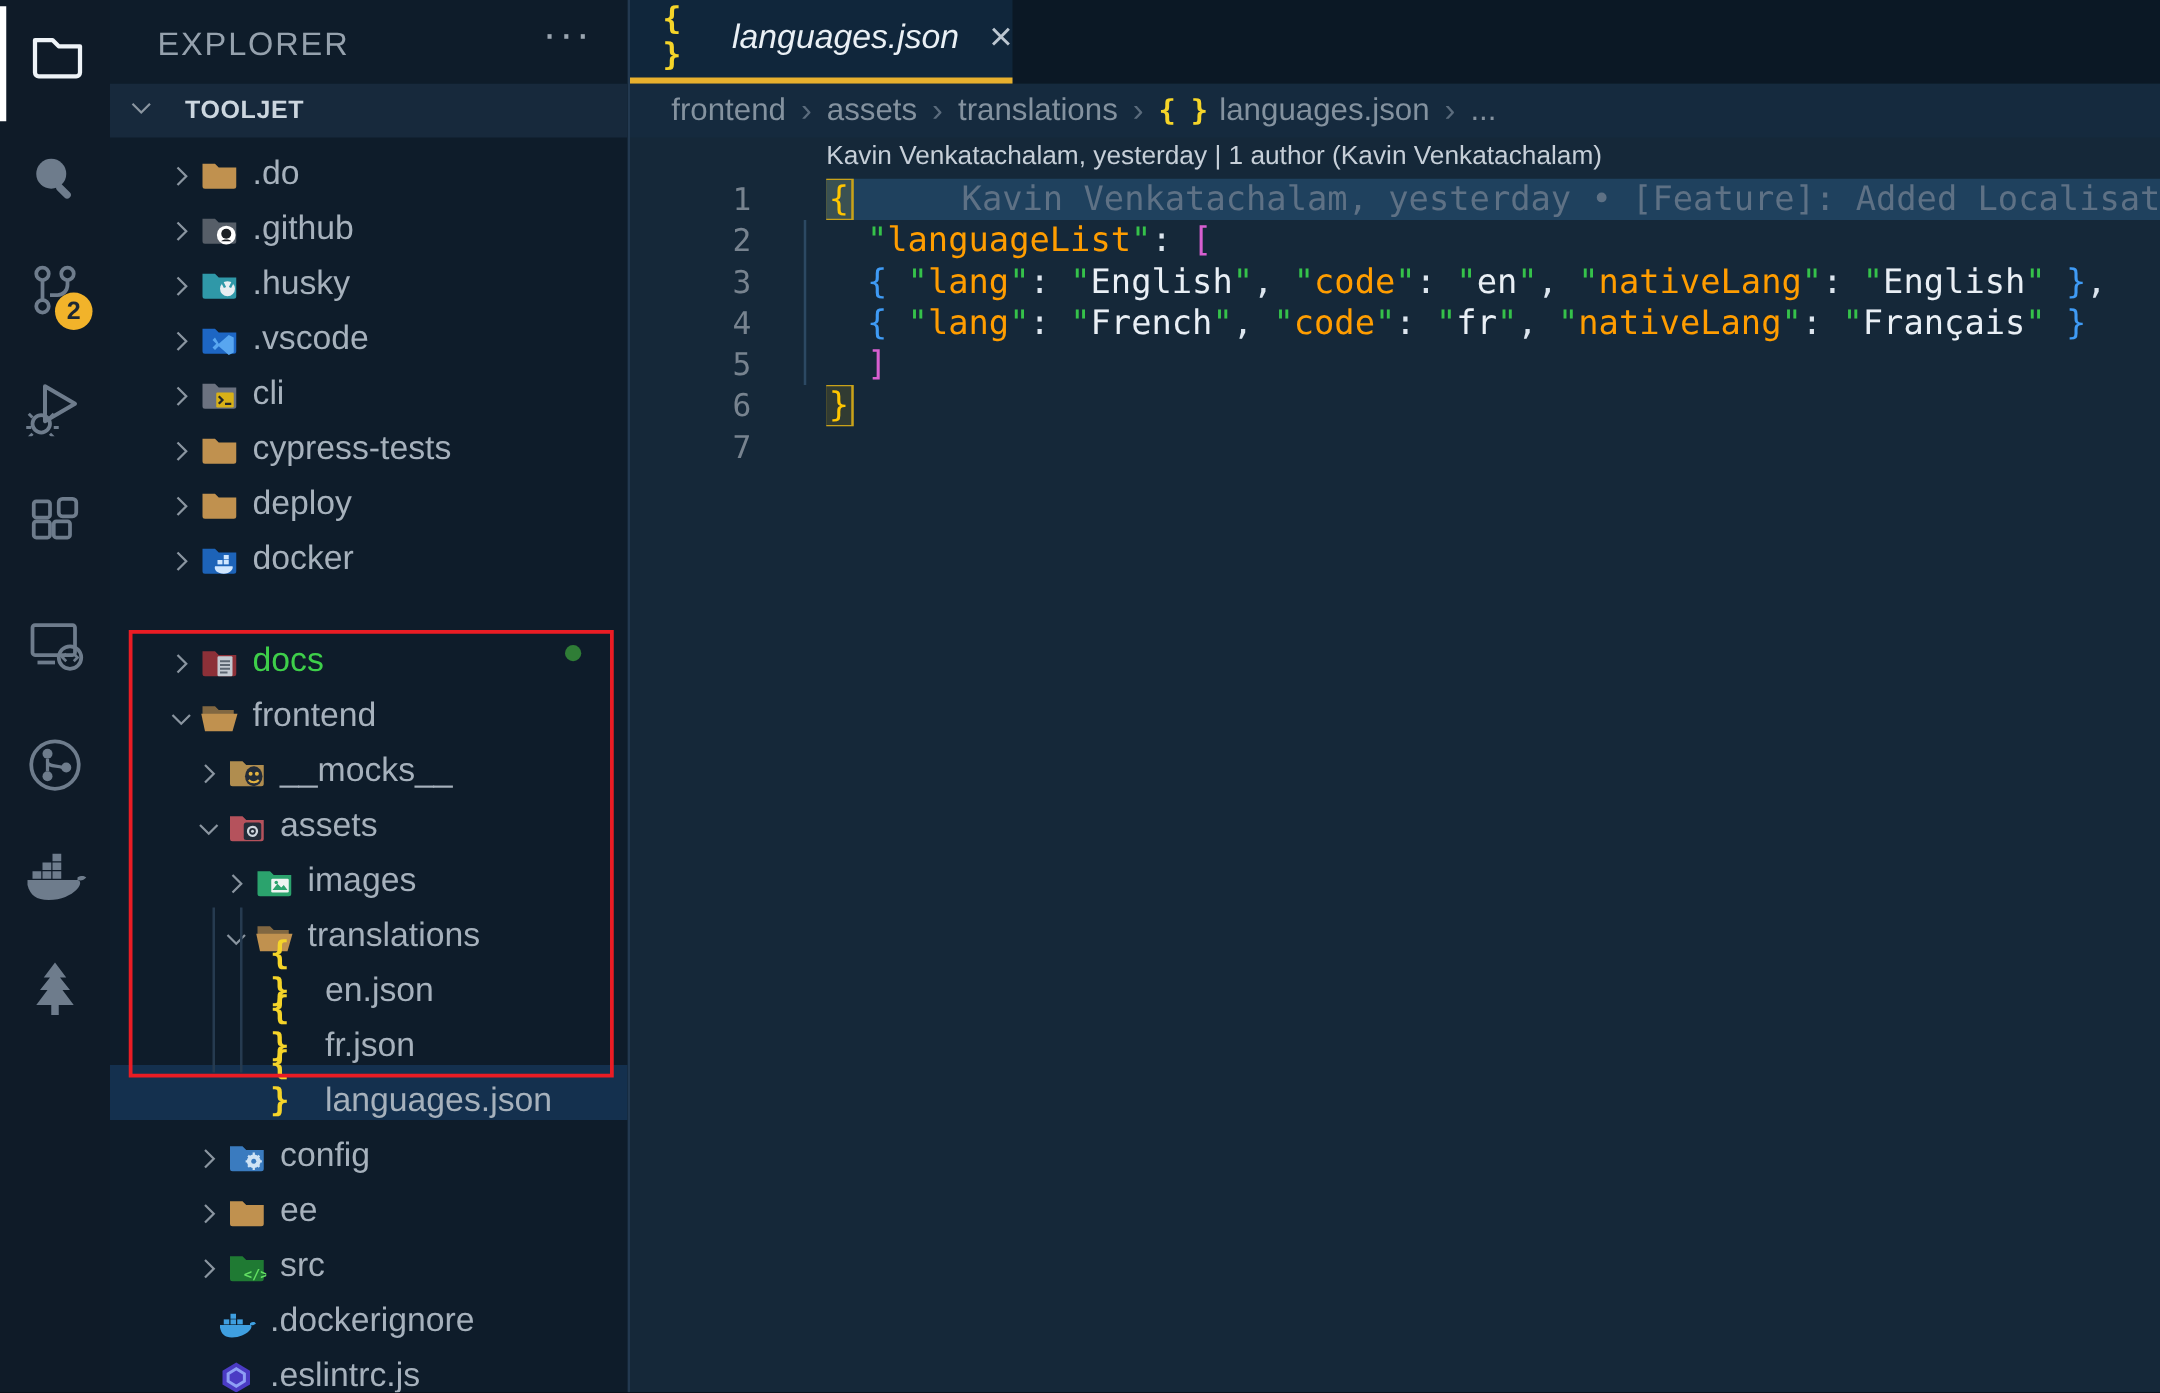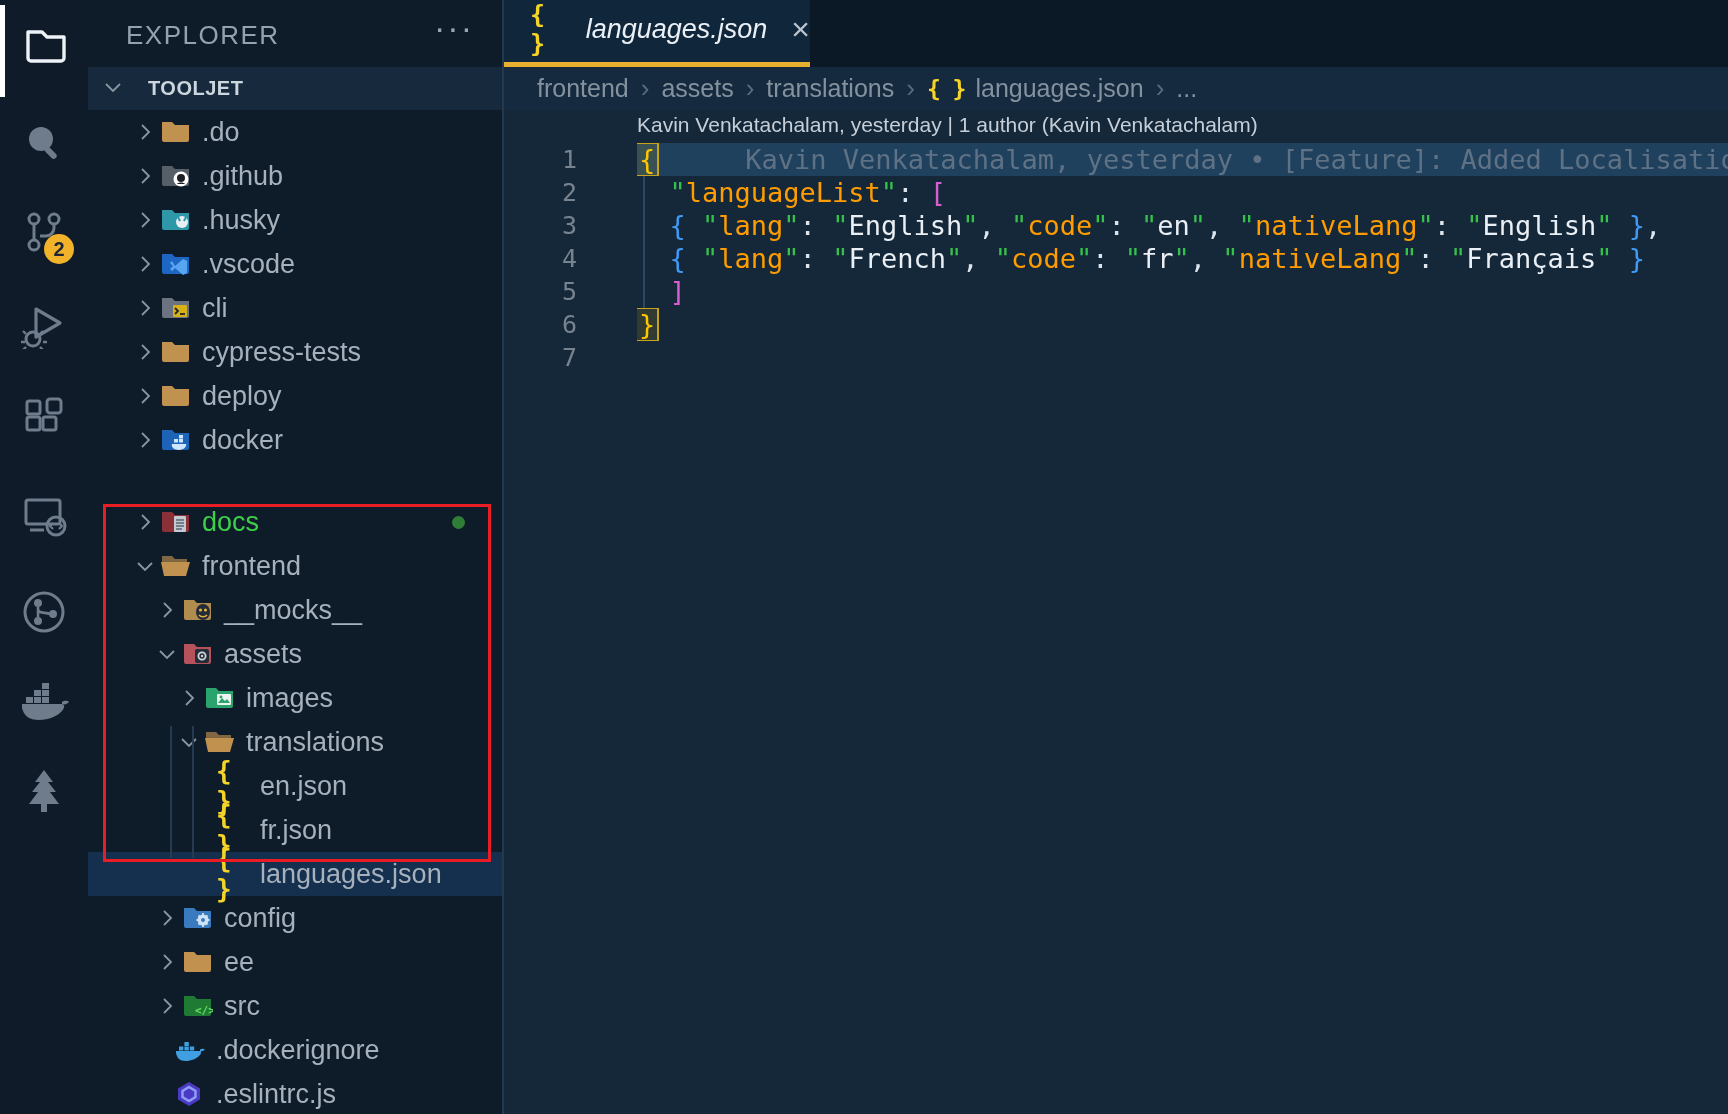--- a/index.html
+++ b/index.html
@@ -18,21 +18,21 @@
     display:flex; align-items:center; justify-content:center; }
   
   .sidebar { position:absolute; left:88px; top:0; width:414px; height:100%; background:#0e1c2a; z-index:4; }
   .sb-header { position:absolute; left:0; top:0; width:100%; height:67px; }
   .sb-title { position:absolute; left:38px; top:20px; font-size:26px; letter-spacing:1.5px; color:#95a1ad; }
   .sb-more { position:absolute; left:346px; top:8px; font-size:34px; color:#9aa5b0; letter-spacing:2px; cursor:pointer; }
   .section-header { position:absolute; left:0; top:67px; width:100%; height:43px; background:#17293c;
     display:flex; align-items:center; padding-left:12px; }
   .section-title { font-size:20px; font-weight:bold; color:#ccd6df; letter-spacing:.5px; margin-left:22px; }
   .tree { position:absolute; left:0; top:110px; width:100%; }
-  .tree-row { position:relative; height:44px; display:flex; align-items:center; cursor:pointer; }
+  .tree-row { position:relative; height:44px; display:flex; align-items:flex-end; cursor:pointer; }
   .tree-row.selected { background:#14304e; }
   .tree-label { font-size:27px; color:#a6b1bc; margin-left:10px; white-space:nowrap; }
   .tree-label.green { color:#3ecf4a; }
   .chev { width:26px; height:26px; flex:0 0 26px; display:flex; align-items:center; justify-content:center; }
   .file-spacer { flex:0 0 18px; }
   .tree-icon { width:34px; flex:0 0 34px; display:flex; align-items:center; justify-content:center; }
   .json-glyph { font-family:"DejaVu Sans Mono", monospace; font-weight:bold; color:#f5d429; font-size:26px; letter-spacing:-2px; }
   .git-dot { position:absolute; left:364px; top:16px; width:13px; height:13px; border-radius:50%; background:#2f7d36; }
   .indent-guide { position:absolute; width:2px; background:#263b50; }
   .red-box { position:absolute; left:15px; top:504px; width:388px; height:358px; border:3px solid #ea1c24; z-index:9; pointer-events:none; }
@@ -42,21 +42,21 @@
   .tab { position:absolute; left:0; top:0; width:306px; height:67px; background:#10263b;
     border-bottom:5px solid #e7b02e; display:flex; align-items:center; padding:0 0 4px 26px; cursor:pointer; }
   .tab-json { font-family:"DejaVu Sans Mono", monospace; font-weight:bold; color:#f5d429; font-size:25px; letter-spacing:-1px; }
   .tab-label { font-style:italic; font-size:27px; color:#eaf0f5; margin-left:16px; }
   .tab-close { margin-left:24px; font-size:32px; color:#bcc6d0; line-height:1; cursor:pointer; }
   .breadcrumbs { position:absolute; left:0; top:67px; right:0; height:43px; background:#152a3e;
     display:flex; align-items:center; padding-left:33px; }
   .crumb { font-size:25px; color:#84929f; cursor:pointer; white-space:pre; }
   .crumb-sep { font-size:26px; color:#5a6b7c; margin:0 12px; }
   .crumb-json { font-family:"DejaVu Sans Mono", monospace; font-weight:bold; color:#f5d429; font-size:23px; letter-spacing:-1px; margin-right:10px; }
-  .codearea { position:absolute; left:0; top:110px; right:0; bottom:0; font-family:"DejaVu Sans Mono", monospace; }
+  .codearea { position:absolute; left:0; top:110px; right:0; bottom:0; font-family:"DejaVu Sans Mono", monospace;padding-left:24px; }
   .codelens { height:33px; line-height:30px; padding-left:133px; font-family:"Liberation Sans", sans-serif;
     font-size:21px; color:#c6cfd8; cursor:pointer; white-space:nowrap; }
   .codeline { height:33px; display:flex; font-size:27px; line-height:33px; white-space:pre; }
   .gutter { width:73px; text-align:right; color:#77838f; font-size:25px; flex:0 0 73px; }
   .codetext { margin-left:60px; flex:1; overflow:hidden; white-space:pre; }
   .codeline.hl .codetext { background:#1f415e; }
   .tk-key { color:#ff9d00; } .tk-q { color:#35c24a; } .tk-val { color:#e9eff5; }
   .tk-p { color:#dce5ee; } .tk-cb { color:#3f9bf5; } .tk-sb { color:#d75fd0; }
   .tk-root { color:#ffc600; border:2px solid #c9a21a; background:rgba(255,198,0,.12); padding:0 2px; margin-left:-2px; }
   .blame { color:#5e7185; margin-left:86px; }

